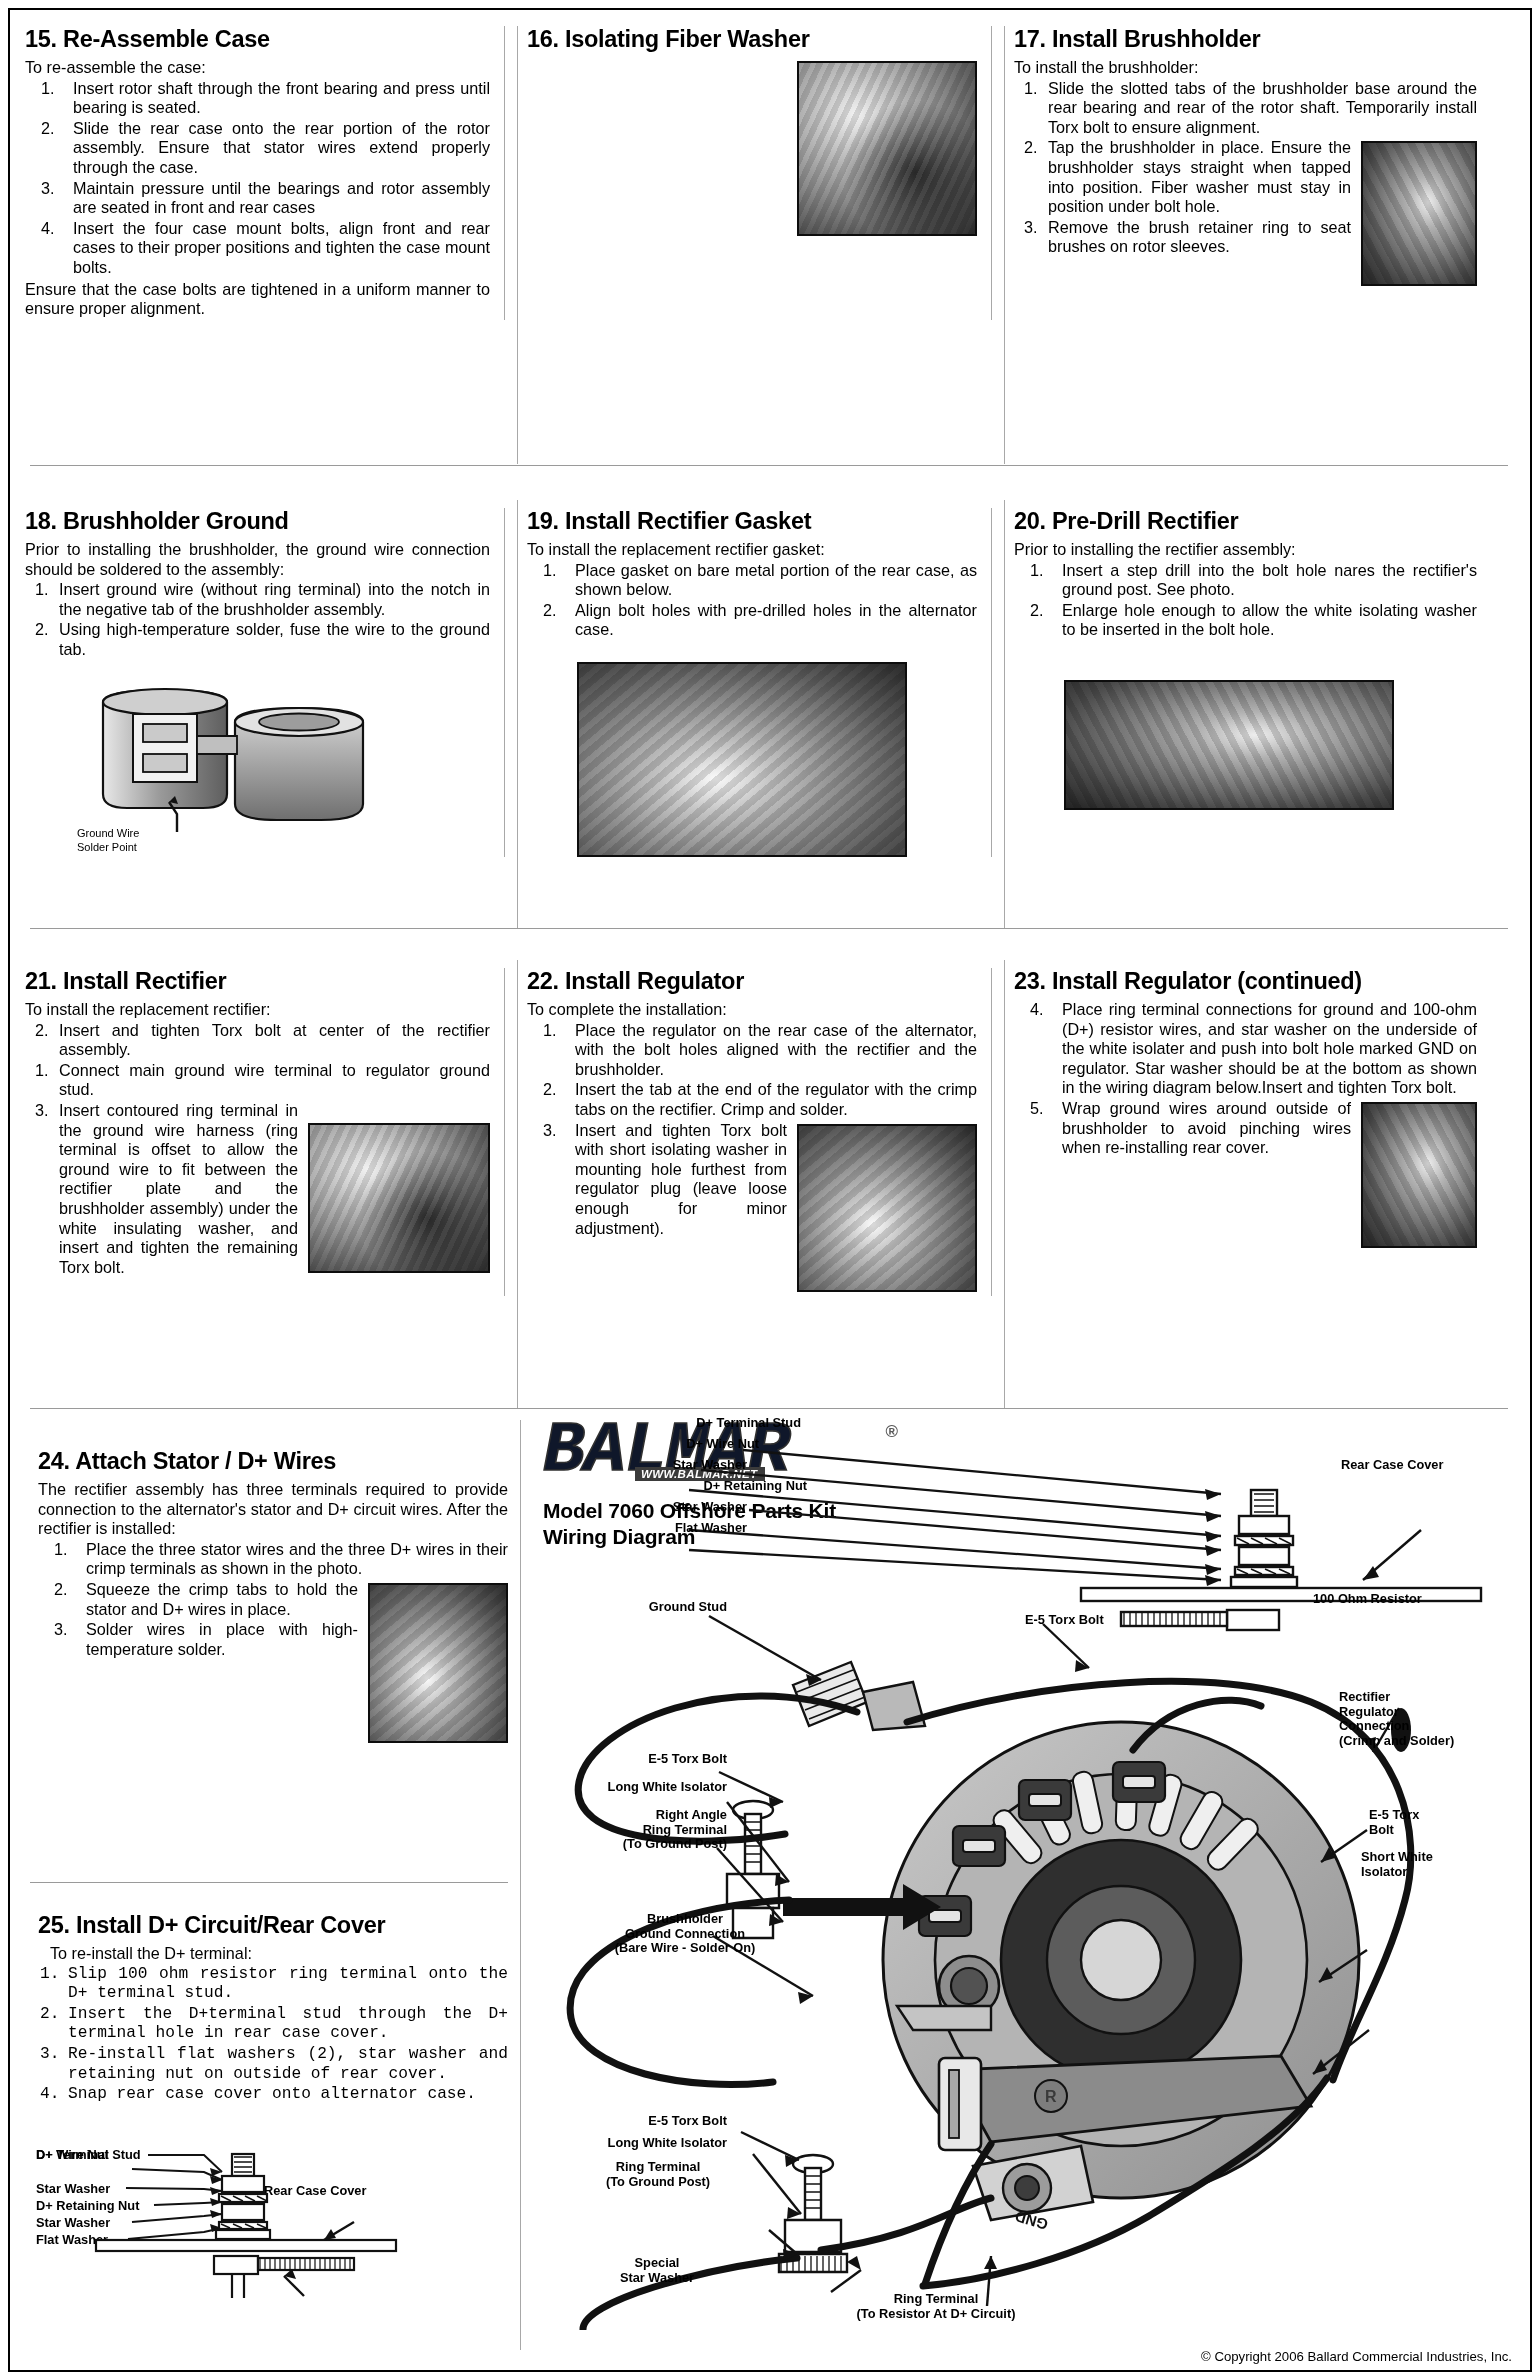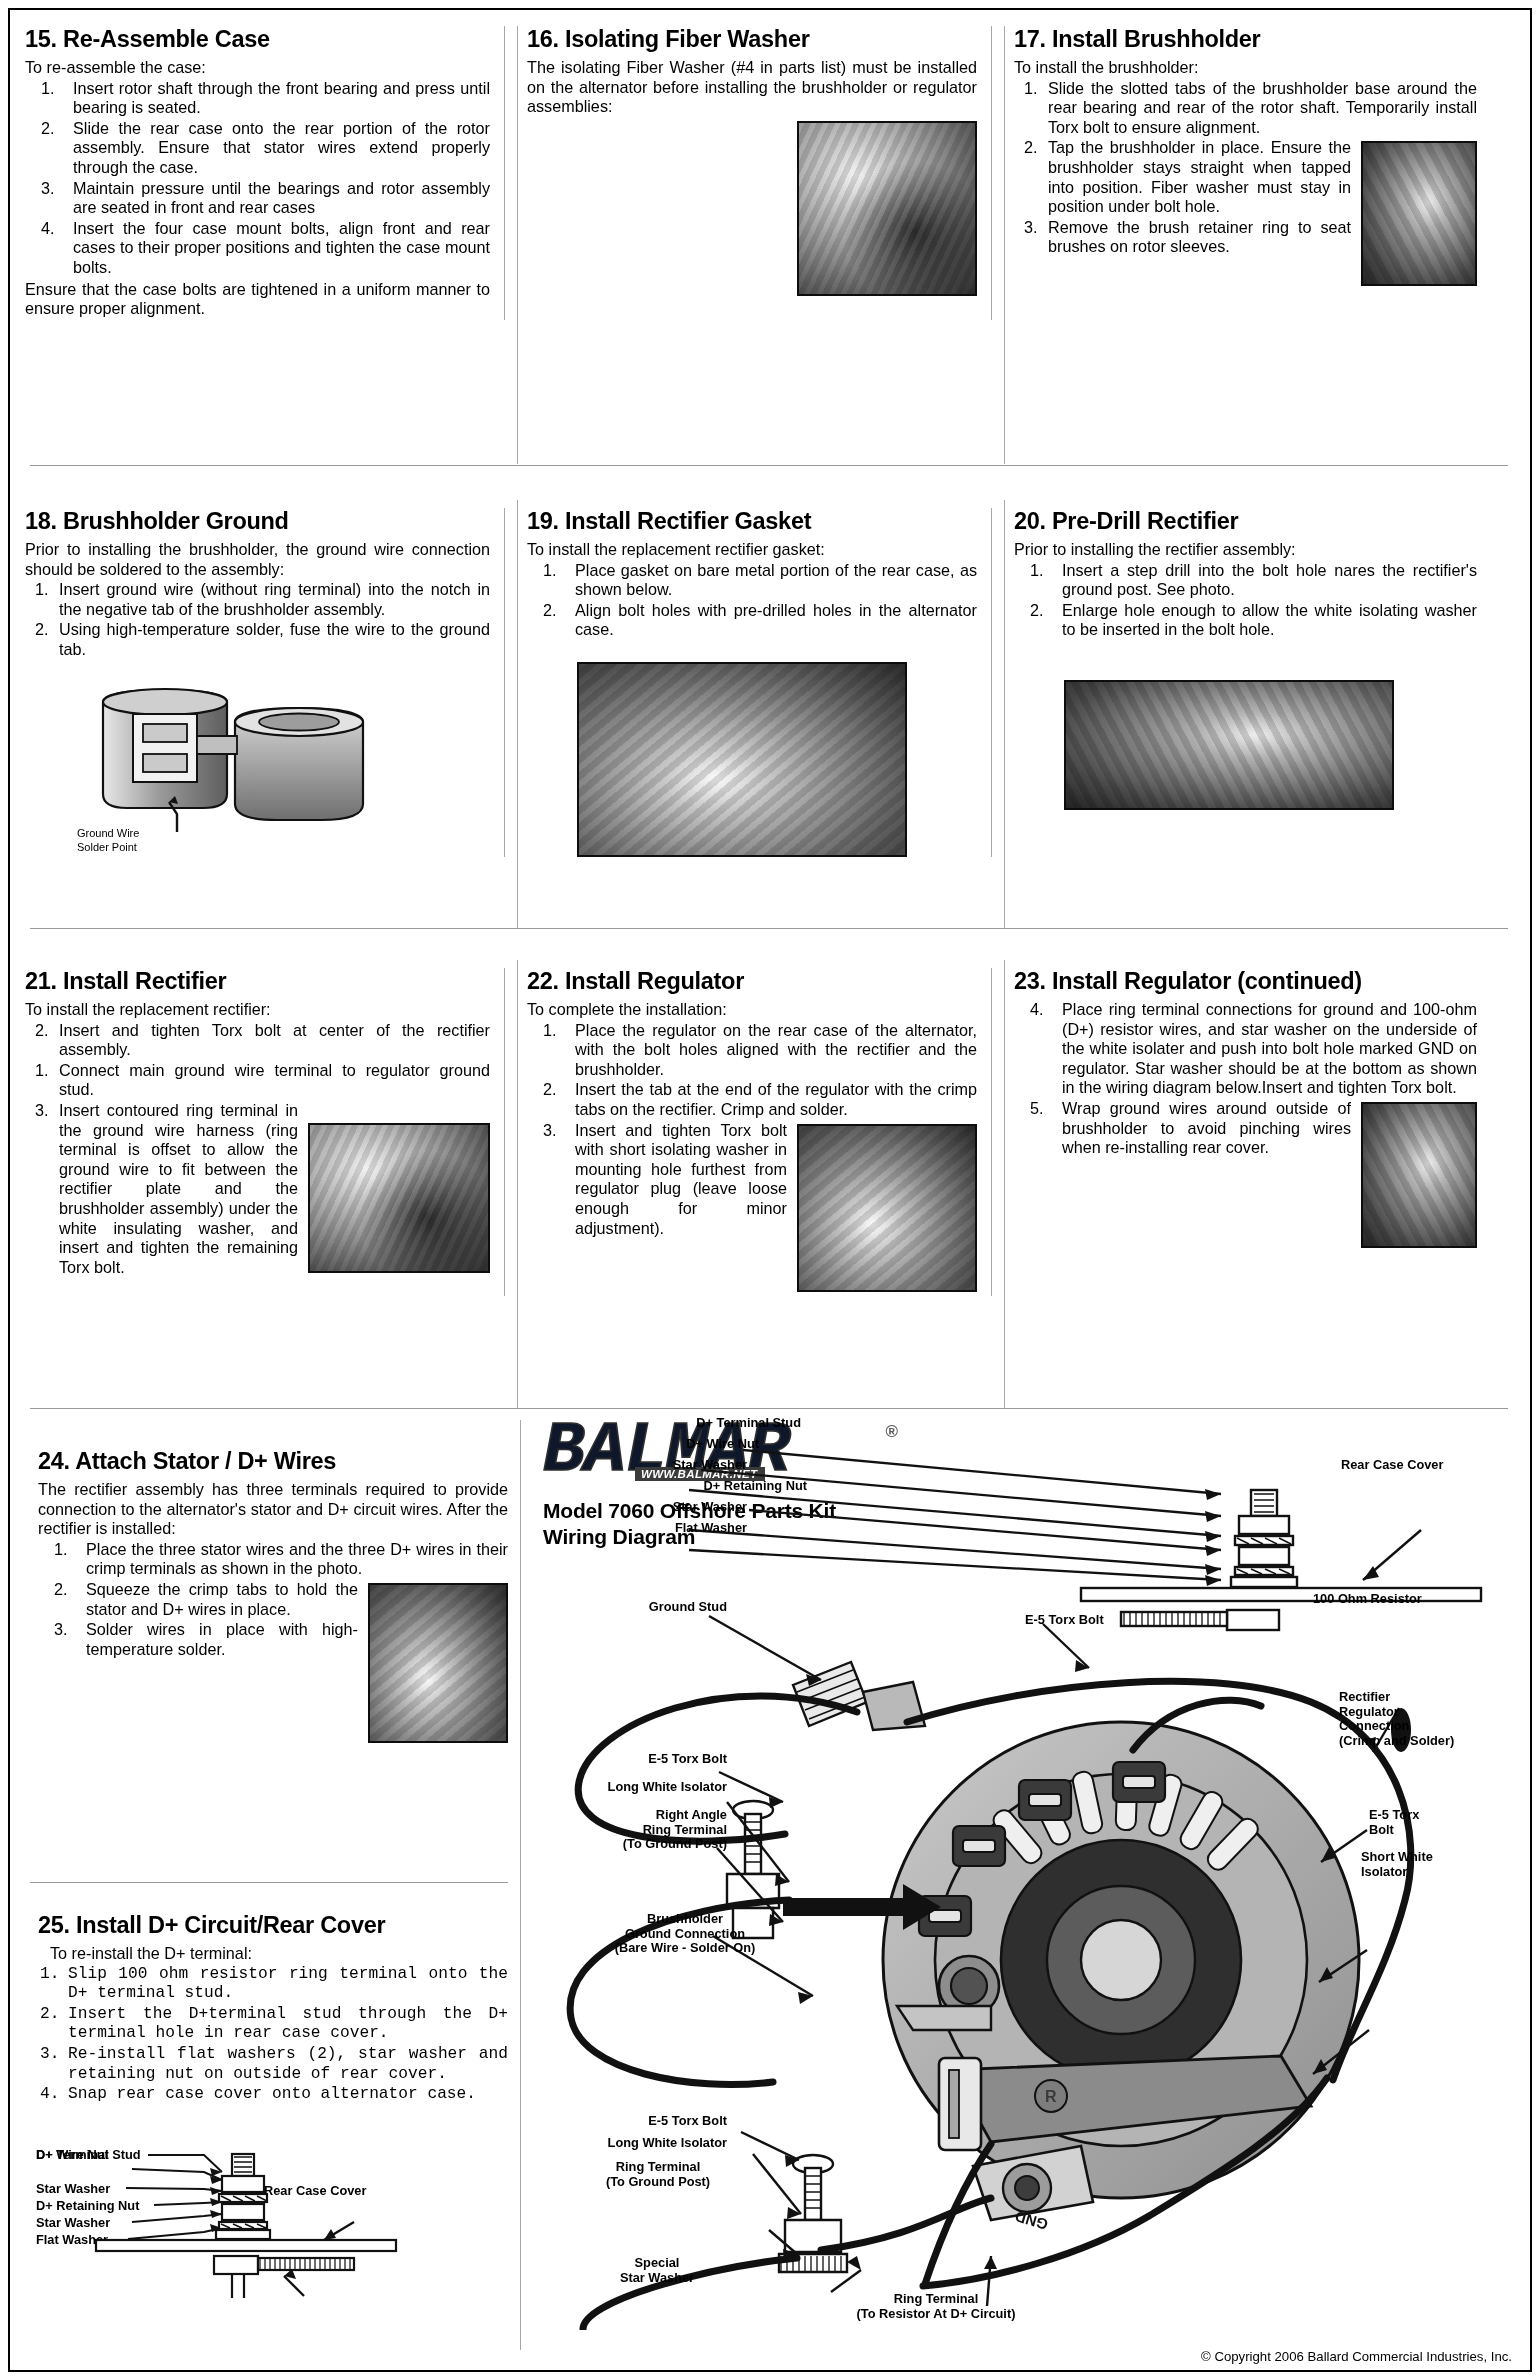--- a/index.html
+++ b/index.html
@@ -222,21 +222,20 @@
           <li data-num="1">Insert rotor shaft through the front bearing and press until bearing is seated.</li>
           <li data-num="2">Slide the rear case onto the rear portion of the rotor assembly. Ensure that stator wires extend properly through the case.</li>
           <li data-num="3">Maintain pressure until the bearings and rotor assembly are seated in front and rear cases</li>
           <li data-num="4">Insert the four case mount bolts, align front and rear cases to their proper positions and tighten the case mount bolts.</li>
         </ol>
         <p class="intro" style="margin-top:2px">Ensure that the case bolts are tightened in a uniform manner to ensure proper alignment.</p>
       </div>
 
       <div class="cell c2">
         <h2 class="step-title">16. Isolating Fiber Washer</h2>
-        <p class="intro">The isolating Fiber Washer (#4 in parts list) must be installed on the alternator before installing the brushholder or regulator assemblies:</p>
         <div class="photo wrapfig-r" style="width:180px;height:175px"></div>
         <div class="after"></div>
       </div>
 
       <div class="cell c3">
         <h2 class="step-title">17. Install Brushholder</h2>
         <p class="intro nojust">To install the brushholder:</p>
         <ol class="steps tight">
           <li data-num="1">Slide the slotted tabs of the brushholder base around the rear bearing and rear of the rotor shaft. Temporarily install Torx bolt to ensure alignment.</li>
         </ol>

